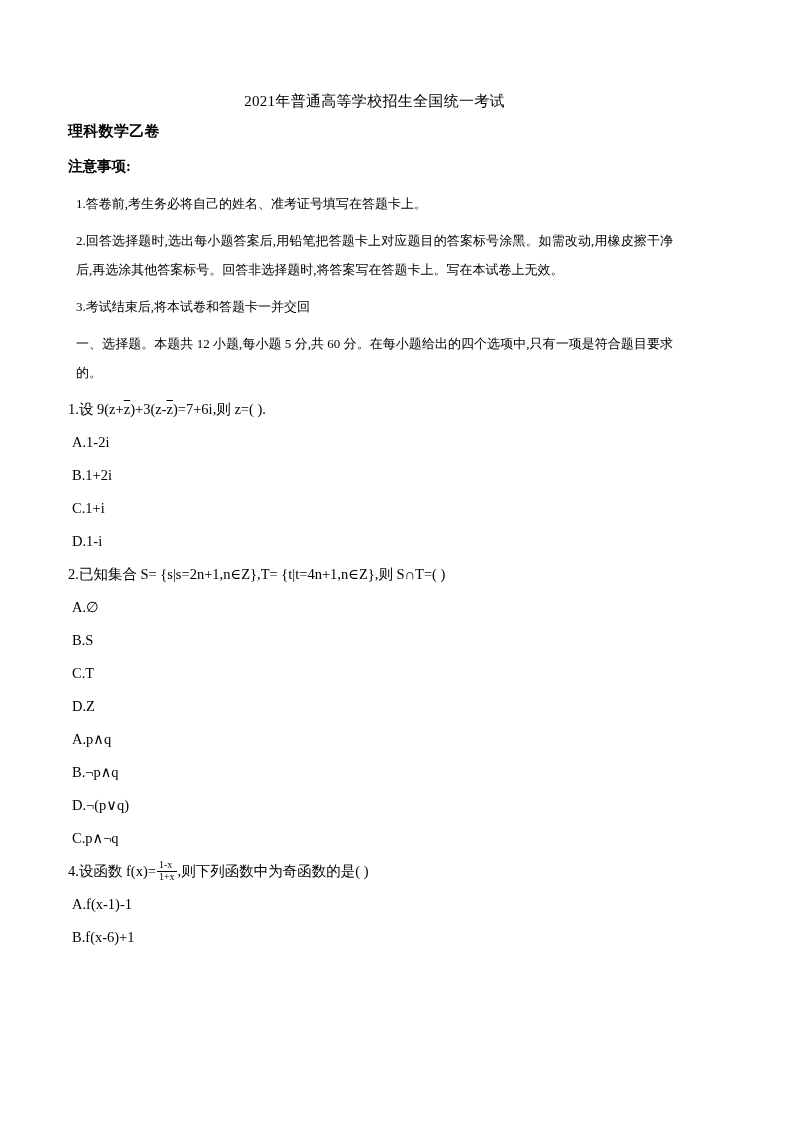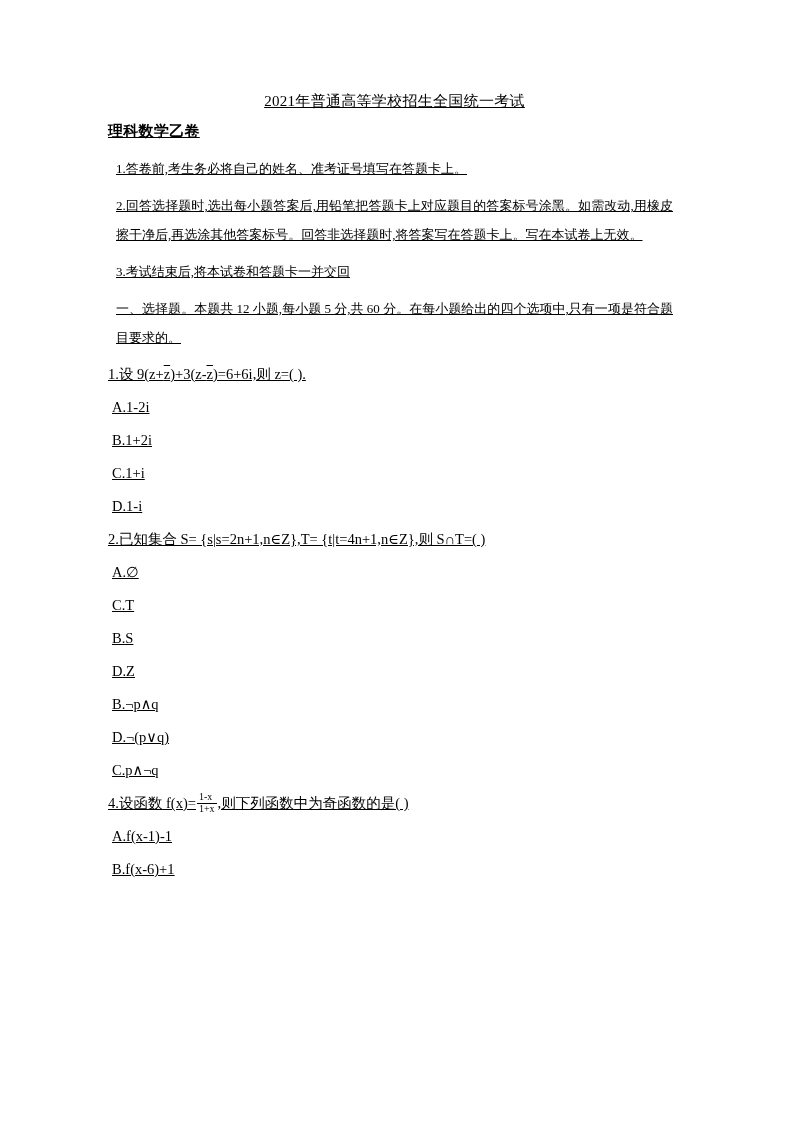--- a/index.html
+++ b/index.html
@@ -11,23 +11,22 @@
     width: 793px;
     height: 1122px;
     font-family: "Liberation Serif", "DejaVu Serif", serif;
     color: #000000;
     overflow: hidden;
   }
   .page {
     width: 793px;
     height: 789px;
     box-sizing: border-box;
-    padding: 86px 112px 0 108px;
+    padding: 86px 112px 0 68px;
     position: relative;
-    text-decoration: underline;
   }
   .doc-title {
     text-align: center;
     font-size: 15px;
     line-height: 30px;
     font-weight: 400;
     margin: 0;
     letter-spacing: 0.3px;
   }
   .doc-subtitle {
@@ -92,39 +91,41 @@
   }
 </style>
 </head>
 <body>
 
 <div class="page">
 
   <div class="doc-title">2021年普通高等学校招生全国统一考试</div>
   <div class="doc-subtitle">理科数学乙卷</div>
 
+  <div class="notice-heading">注意事项:</div>
 
   <p class="para">1.答卷前,考生务必将自己的姓名、准考证号填写在答题卡上。</p>
   <p class="para">2.回答选择题时,选出每小题答案后,用铅笔把答题卡上对应题目的答案标号涂黑。如需改动,用橡皮擦干净后,再选涂其他答案标号。回答非选择题时,将答案写在答题卡上。写在本试卷上无效。</p>
   <p class="para">3.考试结束后,将本试卷和答题卡一并交回</p>
 
   <p class="para">一、选择题。本题共 12 小题,每小题 5 分,共 60 分。在每小题给出的四个选项中,只有一项是符合题目要求的。</p>
 
-  <p class="q-stem"><span>1.设 9(z+</span><span class="ovl">z</span><span>)+3(z-</span><span class="ovl">z</span><span>)=6+6i,则 z=( ).</span></p>
+  <p class="q-stem"><span>1.设 9(z+</span><span class="ovl">z</span><span>)+3(z-</span><span class="ovl">z</span><span>)=7+6i,则 z=( ).</span></p>
   <p class="q-option">A.1-2i</p>
   <p class="q-option">B.1+2i</p>
   <p class="q-option">C.1+i</p>
   <p class="q-option">D.1-i</p>
 
   <p class="q-stem">2.已知集合 S= {s|s=2n+1,n∈Z},T= {t|t=4n+1,n∈Z},则 S∩T=( )</p>
   <p class="q-option">A.∅</p>
+  <p class="q-option">B.S</p>
   <p class="q-option">C.T</p>
-  <p class="q-option">B.S</p>
   <p class="q-option">D.Z</p>
 
+  <p class="q-option">A.p∧q</p>
   <p class="q-option">B.¬p∧q</p>
   <p class="q-option">D.¬(p∨q)</p>
   <p class="q-option">C.p∧¬q</p>
 
   <p class="q-stem"><span>4.设函数 f(x)=</span><span class="frac"><span class="num">1-x</span><span class="den">1+x</span></span><span>,则下列函数中为奇函数的是( )</span></p>
   <p class="q-option">A.f(x-1)-1</p>
   <p class="q-option">B.f(x-6)+1</p>
 
 </div>
 

